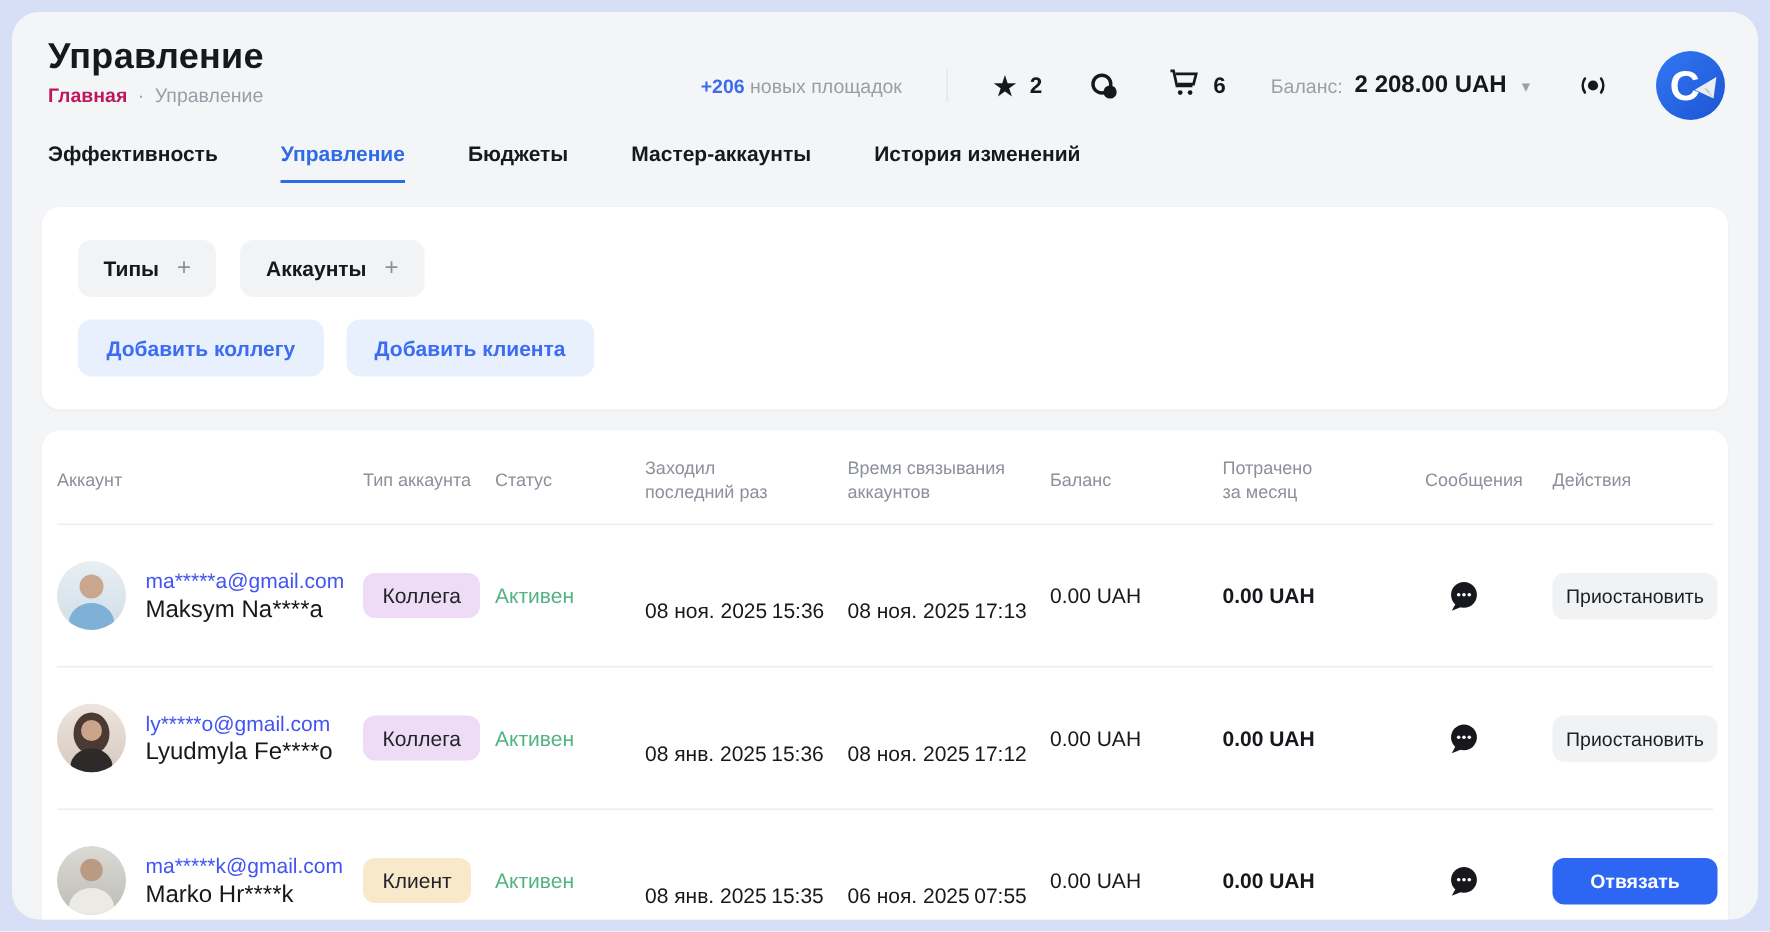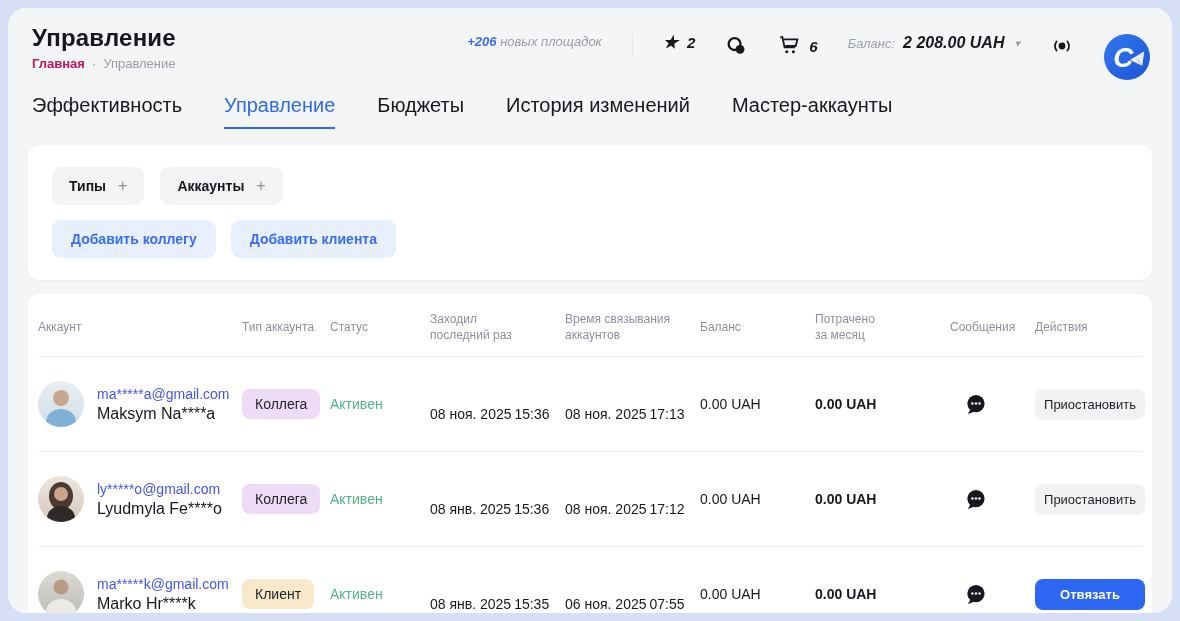--- a/index.html
+++ b/index.html
@@ -15,36 +15,36 @@
     background:#f4f5f7;
     border-radius:18px;
     overflow:hidden;
   }
 
   
   header { display:flex; justify-content:space-between; align-items:flex-start; padding:16px 22px 0 24px; }
   .page-title { font-size:24px; font-weight:700; letter-spacing:.2px; }
   .breadcrumb { margin-top:4px; font-size:13px; color:#9a9da6; display:flex; gap:7px; align-items:center; }
   .breadcrumb .bc-home { color:#be185d; font-weight:600; }
-  .header-right { display:flex; align-items:flex-start; gap:30px; margin-top:10px;font-style:italic; }
+  .header-right { display:flex; align-items:center; gap:30px; margin-top:10px; }
   .new-sites { font-size:13px; color:#9a9da6; cursor:pointer; }
   .new-sites .ns-count { color:#3d6bf0; font-weight:600; }
   .vdiv { width:1px; height:22px; background:#e5e6ea; }
   .hstat { display:flex; align-items:center; gap:9px; font-size:15px; font-weight:700; cursor:pointer; }
   .hicon { display:flex; align-items:center; cursor:pointer; }
   .star-glyph { font-size:17px; line-height:1; color:#17181d; }
   .balance { display:flex; align-items:center; gap:8px; cursor:pointer; }
   .bal-label { font-size:13px; color:#9aa0a8; }
   .bal-value { font-size:16px; font-weight:700; }
   .caret { font-size:11px; color:#9aa0a8; margin-left:2px; }
   .logo { width:46px; height:46px; cursor:pointer; }
 
   
   .tabs { display:flex; gap:42px; padding:14px 24px 0 24px; }
-  .tab { font-size:20px; font-weight:400; color:#17181d; padding-bottom:10px; cursor:pointer; border-bottom:2.5px solid transparent; }
+  .tab { font-size:14px; font-weight:700; color:#17181d; padding-bottom:10px; cursor:pointer; border-bottom:2.5px solid transparent; }
   .tab.active { color:#2f6be8; border-bottom-color:#2f6be8; }
 
   
   .card { background:#fff; border-radius:12px; margin:0 20px; box-shadow:0 1px 2px rgba(16,24,40,.04); }
   .filter-card { margin-top:16px; padding:22px 24px; }
   .chip-row { display:flex; gap:16px; }
   .chip {
     display:inline-flex; align-items:center; gap:12px;
     background:#f2f3f5; border:none; border-radius:9px;
     padding:0 17px; height:38px;
@@ -157,22 +157,22 @@
           <polygon points="33,25.5 40,33 36,26.5" fill="#c2c9d6"></polygon>
         </svg>
       </div>
     </div>
   </header>
 
   <nav class="tabs">
     <div class="tab">Эффективность</div>
     <div class="tab active">Управление</div>
     <div class="tab">Бюджеты</div>
+    <div class="tab">Мастер-аккаунты</div>
     <div class="tab">История изменений</div>
-    <div class="tab">Мастер-аккаунты</div>
   </nav>
 
   <section class="card filter-card">
     <div class="chip-row">
       <button class="chip">
         <span>Типы</span>
         <span class="plus">+</span>
       </button>
       <button class="chip">
         <span>Аккаунты</span>

